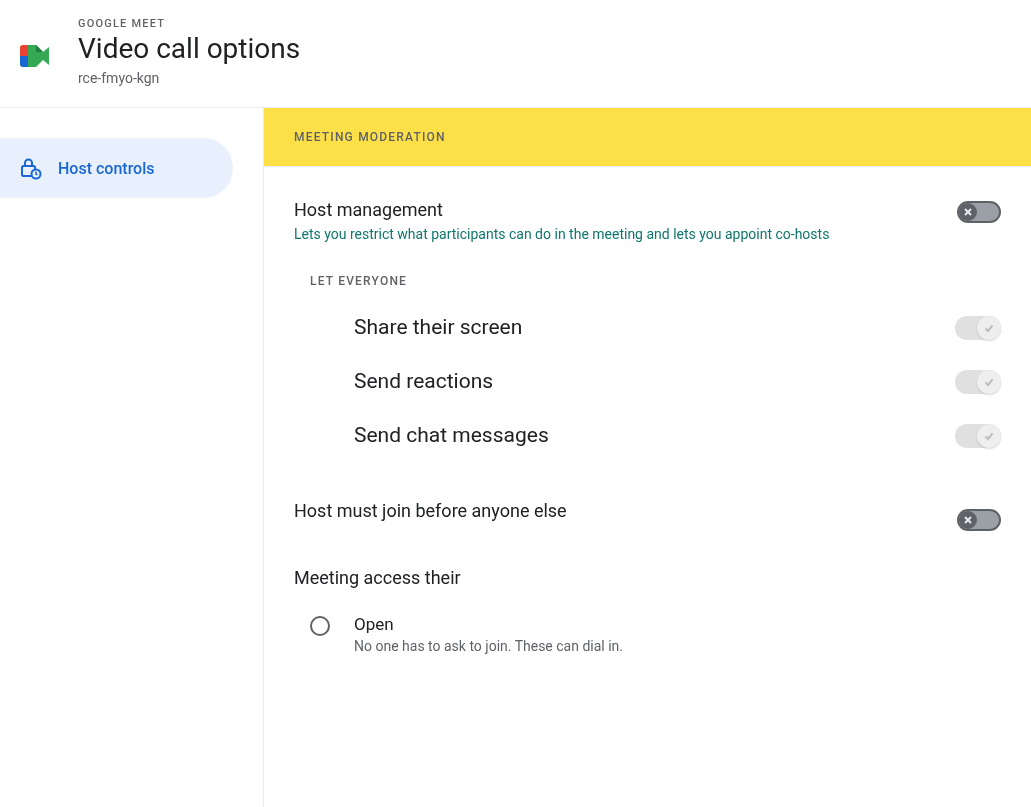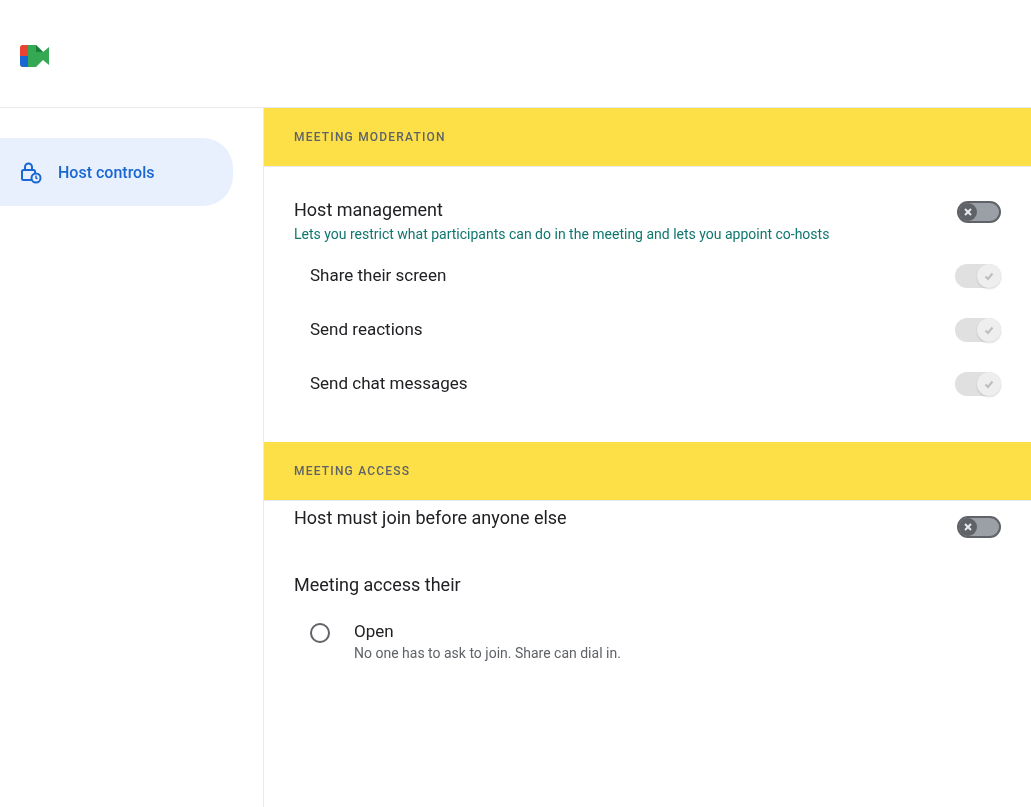--- a/index.html
+++ b/index.html
@@ -69,21 +69,21 @@
     .sidebar {
       width: 264px;
       flex-shrink: 0;
       padding-top: 30px;
       border-right: 1px solid #e8eaed;
     }
 
     .sidebar-item {
       display: flex;
       align-items: center;
-      height: 68px;
+      height: 60px;
       padding: 0 20px 0 18px;
       border-top-right-radius: 30px;
       border-bottom-right-radius: 30px;
       margin-right: 30px;
       cursor: pointer;
     }
 
     .sidebar-item.active {
       background: #e8f0fe;
       color: #1967d2;
@@ -154,22 +154,23 @@
     }
 
     .sub-setting {
       display: flex;
       align-items: center;
       justify-content: space-between;
       padding: 14px 0 14px 16px;
     }
 
     .sub-setting-label {
-      font-size: 17px;
-      color: #202124;
+      font-size: 21px;
+      color: #202124;
+      margin-left: 44px;
     }
 
     
     .toggle {
       width: 46px;
       height: 24px;
       border-radius: 12px;
       position: relative;
       display: inline-block;
       cursor: pointer;
@@ -287,20 +288,25 @@
   <div class="header-logo">
     <svg viewBox="0 0 32 24">
       <path d="M2 4 C2 2 3 1 5 1 L18 1 L18 23 L5 23 C3 23 2 22 2 20 Z" fill="#fbbc04"></path>
       <path d="M2 4 C2 2 3 1 5 1 L10 1 L10 12 L2 12 Z" fill="#ea4335"></path>
       <path d="M2 12 L10 12 L10 23 L5 23 C3 23 2 22 2 20 Z" fill="#1967d2"></path>
       <path d="M10 1 L18 1 L25 8 L25 16 L18 23 L10 23 Z" fill="#34a853"></path>
       <path d="M25 8 L31 3 L31 21 L25 16 Z" fill="#34a853"></path>
       <path d="M18 1 L25 8 L18 8 Z" fill="#188038"></path>
     </svg>
   </div>
+  <div class="header-texts">
+    <div class="header-app-name">GOOGLE MEET</div>
+    <div class="header-title">Video call options</div>
+    <div class="header-meeting-id">rce-fmyo-kgn</div>
+  </div>
 </div>
 
 <div class="main">
 
   <div class="sidebar">
     <div class="sidebar-item active">
       <div class="sidebar-item-icon">
         <svg viewBox="0 0 24 24" fill="none" stroke="#1967d2" stroke-width="2">
           <rect x="4" y="10" width="13" height="10" rx="1.5"></rect>
           <path d="M7 10 V7 a3.5 3.5 0 0 1 7 0 V10"></path>
@@ -327,20 +333,21 @@
         <div class="toggle toggle-off-dark">
           <div class="toggle-thumb">
             <svg width="10" height="10" viewBox="0 0 10 10">
               <line x1="2" y1="2" x2="8" y2="8" class="x-mark"></line>
               <line x1="8" y1="2" x2="2" y2="8" class="x-mark"></line>
             </svg>
           </div>
         </div>
       </div>
 
+      <div class="subsection-label">LET EVERYONE</div>
 
       <div class="sub-setting">
         <div class="sub-setting-label">Share their screen</div>
         <div class="toggle toggle-on-disabled">
           <div class="toggle-thumb">
             <svg width="12" height="12" viewBox="0 0 12 12">
               <polyline points="2.5,6.5 5,9 9.5,3.5" class="check-mark"></polyline>
             </svg>
           </div>
         </div>
@@ -362,41 +369,38 @@
         <div class="toggle toggle-on-disabled">
           <div class="toggle-thumb">
             <svg width="12" height="12" viewBox="0 0 12 12">
               <polyline points="2.5,6.5 5,9 9.5,3.5" class="check-mark"></polyline>
             </svg>
           </div>
         </div>
       </div>
     </div>
 
-    <div class="section-header">
-      <div class="section-header-text">MEETING ACCESS</div>
-    </div>
 
 
     <div class="access-setting-row">
       <div class="setting-title" style="margin-bottom:16px">Host must join before anyone else</div>
       <div class="toggle toggle-off-dark">
         <div class="toggle-thumb">
           <svg width="10" height="10" viewBox="0 0 10 10">
             <line x1="2" y1="2" x2="8" y2="8" class="x-mark"></line>
             <line x1="8" y1="2" x2="2" y2="8" class="x-mark"></line>
           </svg>
         </div>
       </div>
     </div>
 
     <div class="access-title">Meeting access their</div>
 
     <div class="radio-row">
       <div class="radio"></div>
       <div class="radio-labels">
         <div class="radio-title">Open</div>
-        <div class="radio-desc">No one has to ask to join. Share can dial in.</div>
+        <div class="radio-desc">No one has to ask to join. These can dial in.</div>
       </div>
     </div>
 
   </div>
 </div>
 
 </body></html>

